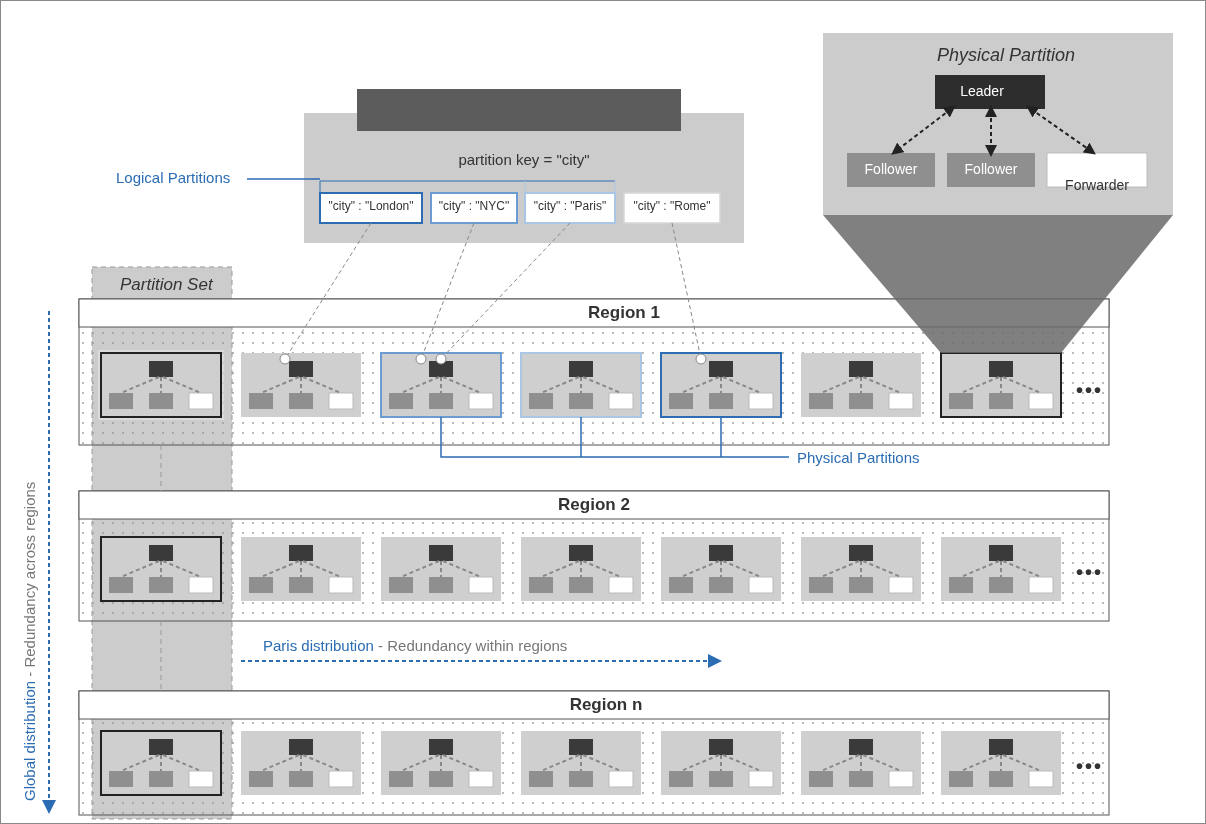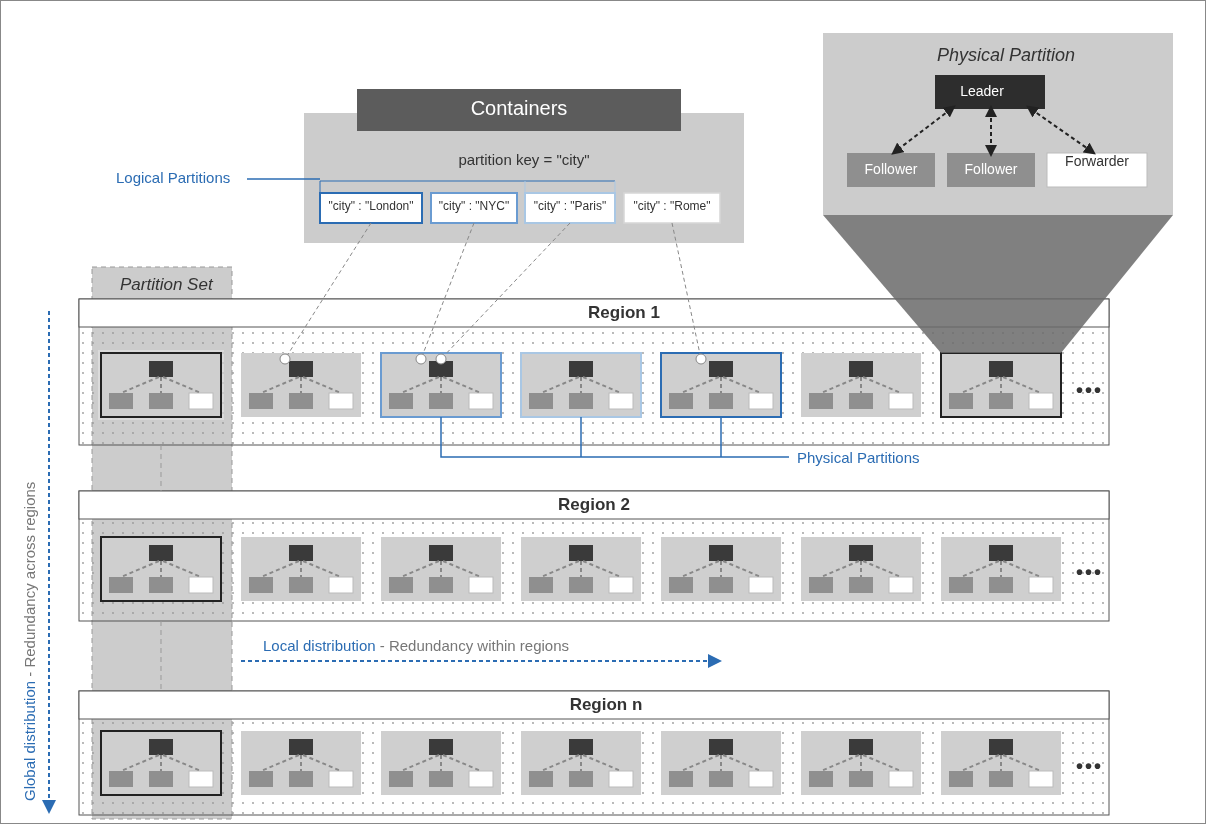--- a/index.html
+++ b/index.html
@@ -123,21 +123,20 @@
     <line x1="990" y1="110" x2="990" y2="150" stroke="#222" stroke-width="2" stroke-dasharray="4 3" marker-start="url(#arrowBlack)" marker-end="url(#arrowBlack)"></line>
     <line x1="1030" y1="108" x2="1090" y2="150" stroke="#222" stroke-width="2" stroke-dasharray="4 3" marker-start="url(#arrowBlack)" marker-end="url(#arrowBlack)"></line>
 
     <path d="M822,214 L940,352 L1060,352 L1172,214 Z" fill="#6a6a6a" opacity="0.85"></path>
 
     <line x1="160" y1="444" x2="160" y2="490" stroke="#999" stroke-dasharray="5 4"></line>
     <line x1="160" y1="620" x2="160" y2="690" stroke="#999" stroke-dasharray="5 4"></line>
 
   </svg>
 
-  <div class="abs" style="left:356px; top:96px; width:324px; text-align:center; color:#fff; font-size:20px;">Containers</div>
   <div class="abs" style="left:303px; top:150px; width:440px; text-align:center; font-size:15px;">partition key = "city"</div>
   <div class="abs" style="left:319px; top:198px; width:102px; text-align:center; font-size:12px;">"city" : "London"</div>
   <div class="abs" style="left:430px; top:198px; width:86px;  text-align:center; font-size:12px;">"city" : "NYC"</div>
   <div class="abs" style="left:524px; top:198px; width:90px;  text-align:center; font-size:12px;">"city" : "Paris"</div>
   <div class="abs" style="left:623px; top:198px; width:96px;  text-align:center; font-size:12px;">"city" : "Rome"</div>
 
   <div class="abs blue" style="left:115px; top:168px; font-size:15px;text-align:center;">Logical Partitions</div>
 
   <div class="abs italic" style="left:103px; top:274px; font-size:17px;">Partition Set</div>
 
@@ -148,23 +147,23 @@
   <div class="abs dots" style="left:1075px; top:378px;">•••</div>
   <div class="abs dots" style="left:1075px; top:560px;">•••</div>
   <div class="abs dots" style="left:1075px; top:754px;">•••</div>
 
   <div class="abs blue" style="left:796px; top:448px; font-size:15px;">Physical Partitions</div>
 
   <div class="abs italic" style="left:822px; top:44px; width:350px; text-align:center; font-size:18px;">Physical Partition</div>
   <div class="abs" style="left:934px; top:82px; width:94px; text-align:center; color:#fff; font-size:14px;">Leader</div>
   <div class="abs" style="left:846px; top:160px; width:88px; text-align:center; color:#fff; font-size:14px;">Follower</div>
   <div class="abs" style="left:946px; top:160px; width:88px; text-align:center; color:#fff; font-size:14px;">Follower</div>
-  <div class="abs" style="left:1046px; top:152px; width:100px; text-align:center; color:#333; font-size:14px;">Forwarder</div>
+  <div class="abs" style="left:1046px; top:176px; width:100px; text-align:center; color:#333; font-size:14px;">Forwarder</div>
 
   <div class="abs" style="left:262px; top:636px; font-size:15px;">
-    <span class="blue">Local distribution</span><span style="color:#777">  - Redundancy within regions</span>
+    <span class="blue">Paris distribution</span><span style="color:#777">  - Redundancy within regions</span>
   </div>
 
   <div class="abs" style="left:20px; top:800px; transform:rotate(-90deg); transform-origin:left top; white-space:nowrap; font-size:15px;">
     <span class="blue">Global distribution</span><span style="color:#777">  - Redundancy across regions</span>
   </div>
 
 </div>
 
 </body></html>

